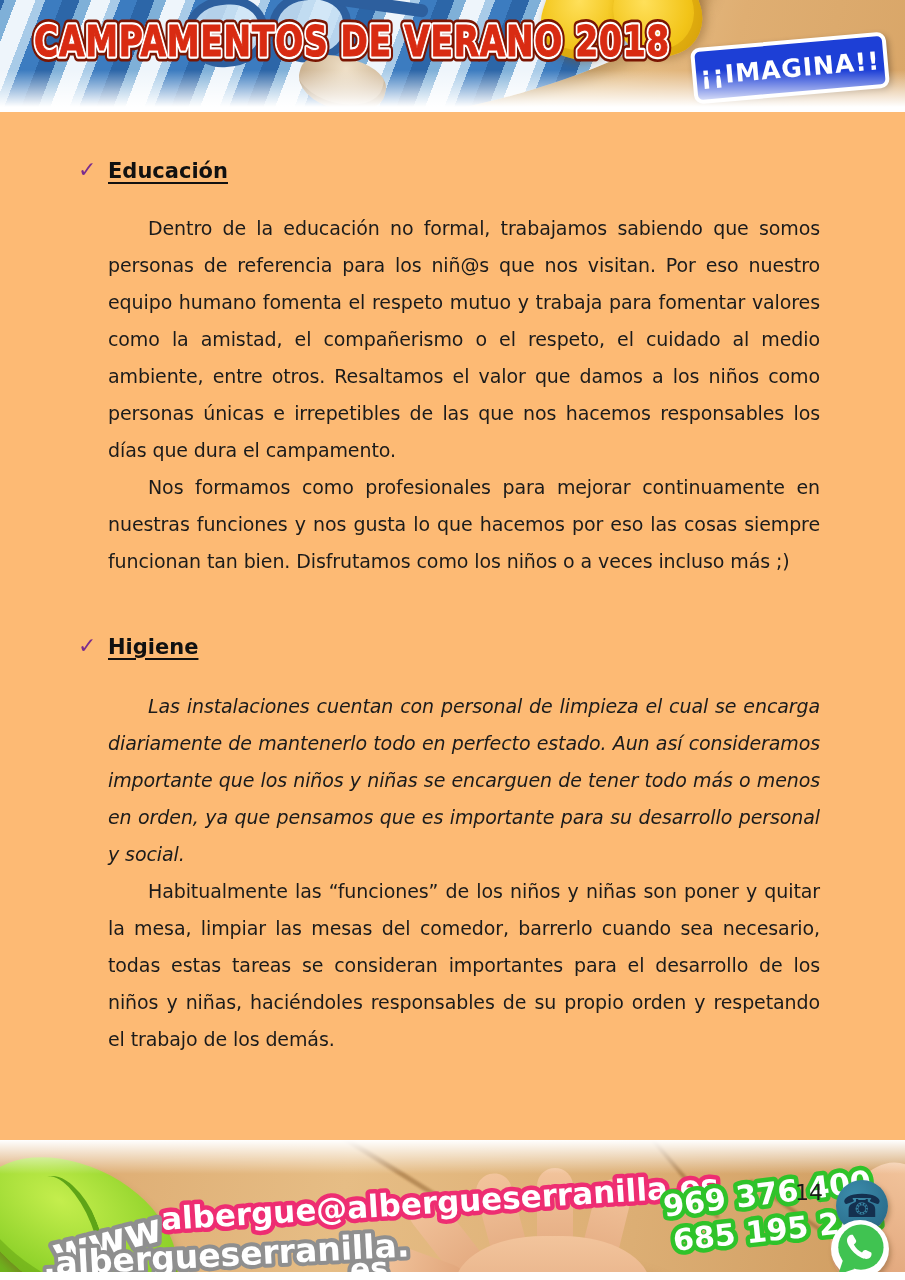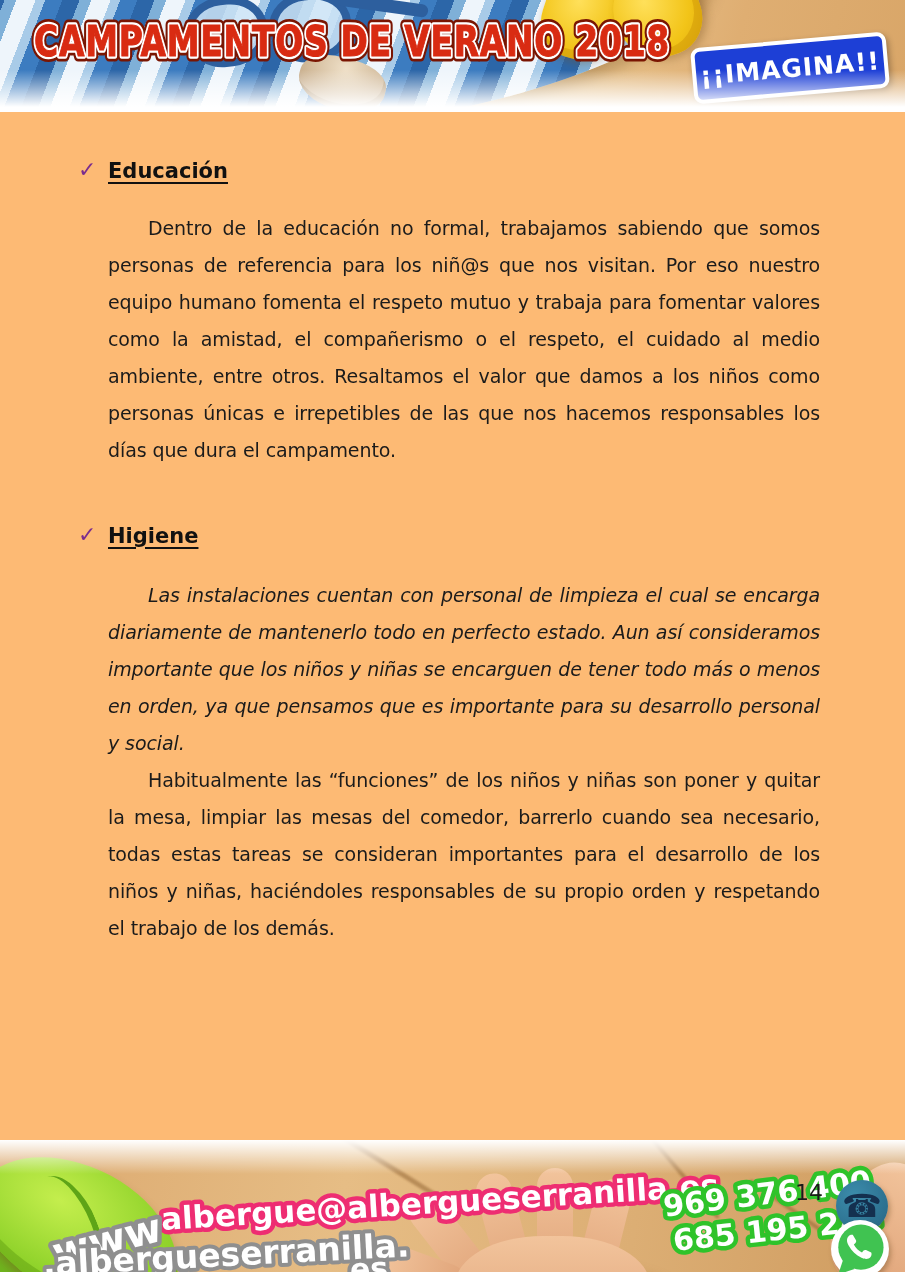--- a/index.html
+++ b/index.html
@@ -165,20 +165,21 @@
     <div class="header-fade"></div>
   </div>
 
   <div class="content">
 
     <h2 class="section-heading">
       <span class="check">✓</span>
       <span>Educación</span>
     </h2>
     <p class="sec1-p1">Dentro de la educación no formal, trabajamos sabiendo que somos personas de referencia para los niñ@s que nos visitan. Por eso nuestro equipo humano fomenta el respeto mutuo y trabaja para fomentar valores como la amistad, el compañerismo o el respeto, el cuidado al medio ambiente, entre otros.  Resaltamos el valor que damos a los niños como personas únicas e irrepetibles de las que nos hacemos responsables los días que dura el campamento.</p>
+    <p>Nos formamos como profesionales para mejorar continuamente en nuestras funciones y nos gusta lo que hacemos por eso las cosas siempre funcionan tan bien. Disfrutamos como los niños o a veces incluso más ;)</p>
 
     <h2 class="section-heading sec2">
       <span class="check">✓</span>
       <span>Higiene</span>
     </h2>
     <p class="sec2-p1">Las instalaciones cuentan con personal de limpieza el cual se encarga diariamente de mantenerlo todo en perfecto estado. Aun así consideramos importante que los niños y niñas se encarguen de tener todo más o menos en orden, ya que pensamos que es importante para su desarrollo personal y social.</p>
     <p>Habitualmente las “funciones” de los niños y niñas son poner y quitar la mesa, limpiar las mesas del comedor, barrerlo cuando sea necesario, todas estas tareas se consideran importantes para el desarrollo de los niños y niñas, haciéndoles responsables de su propio orden y respetando el trabajo de los demás.</p>
 
   </div>
 

